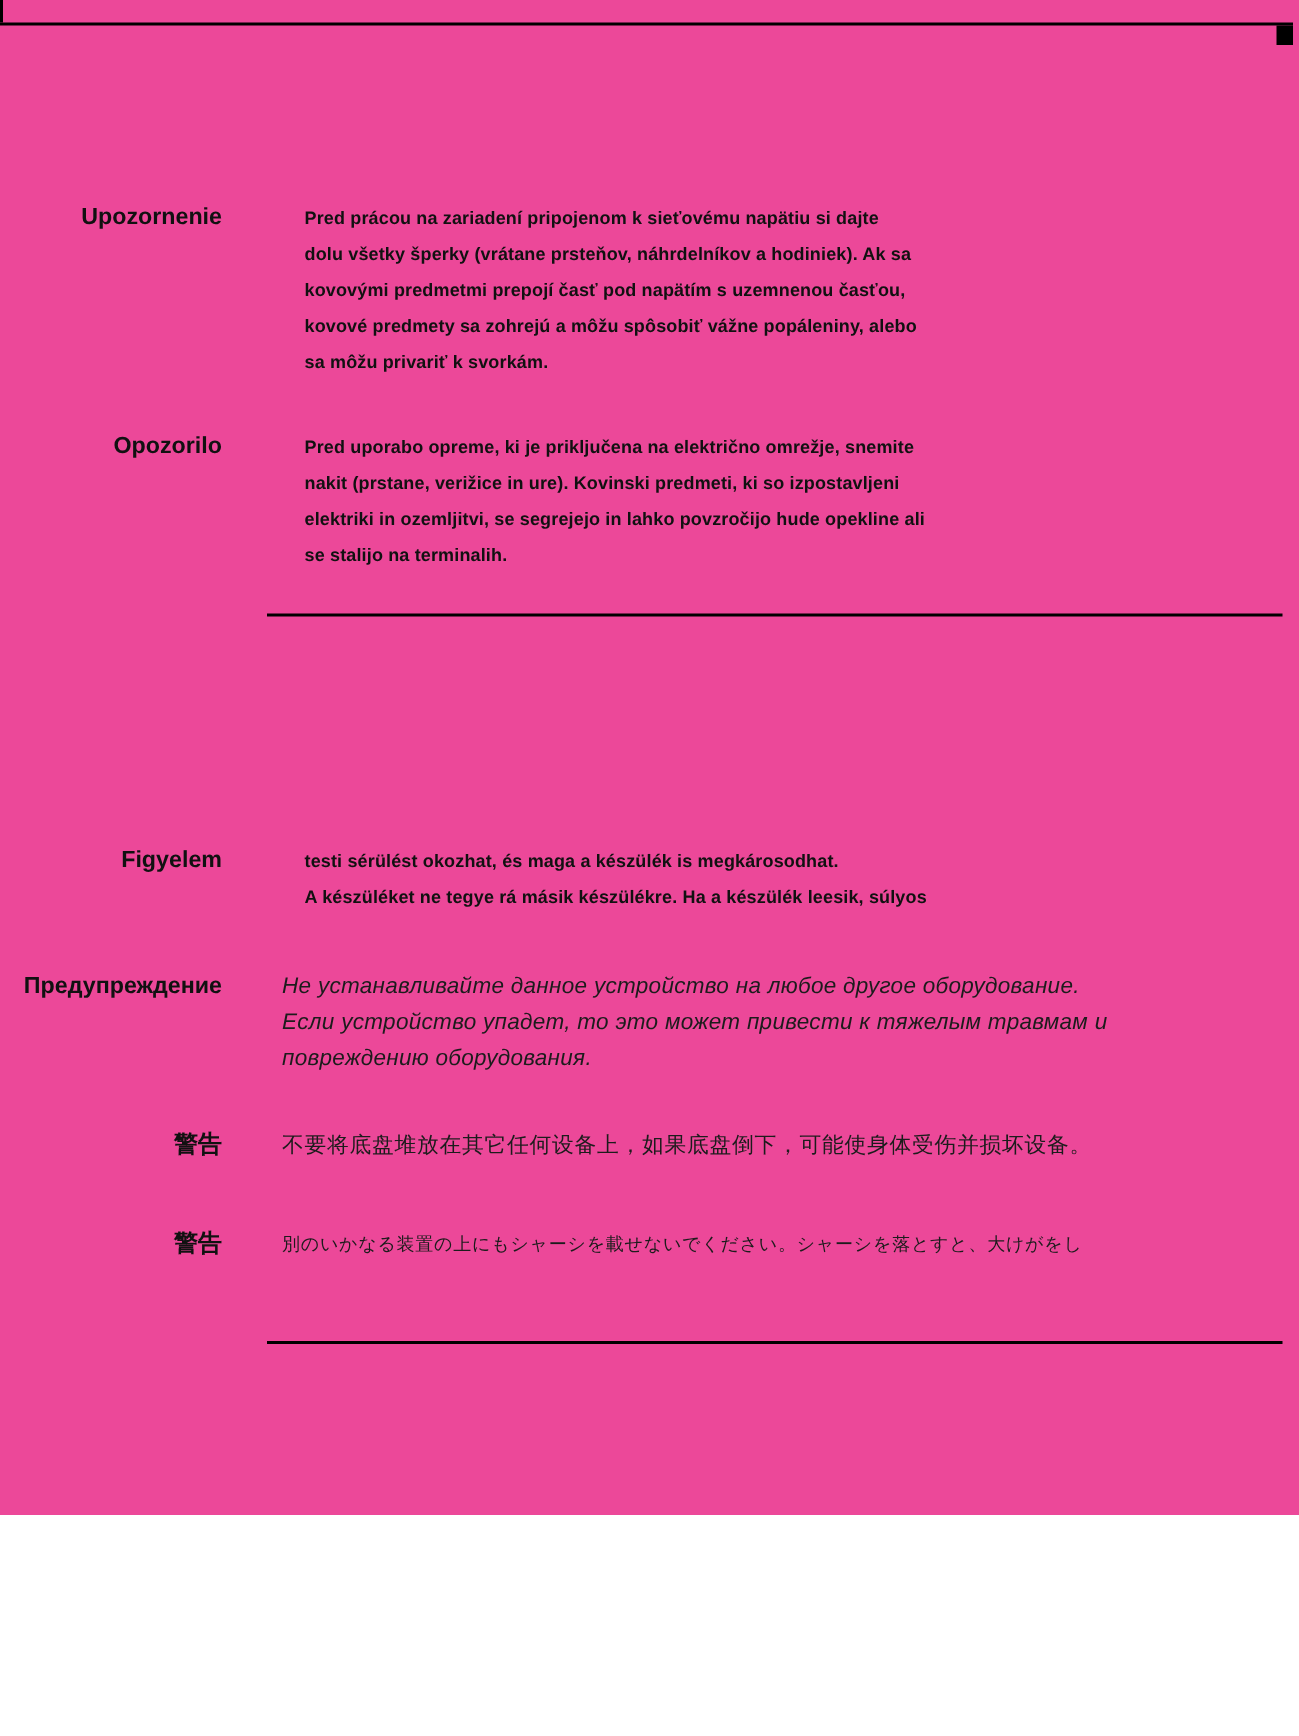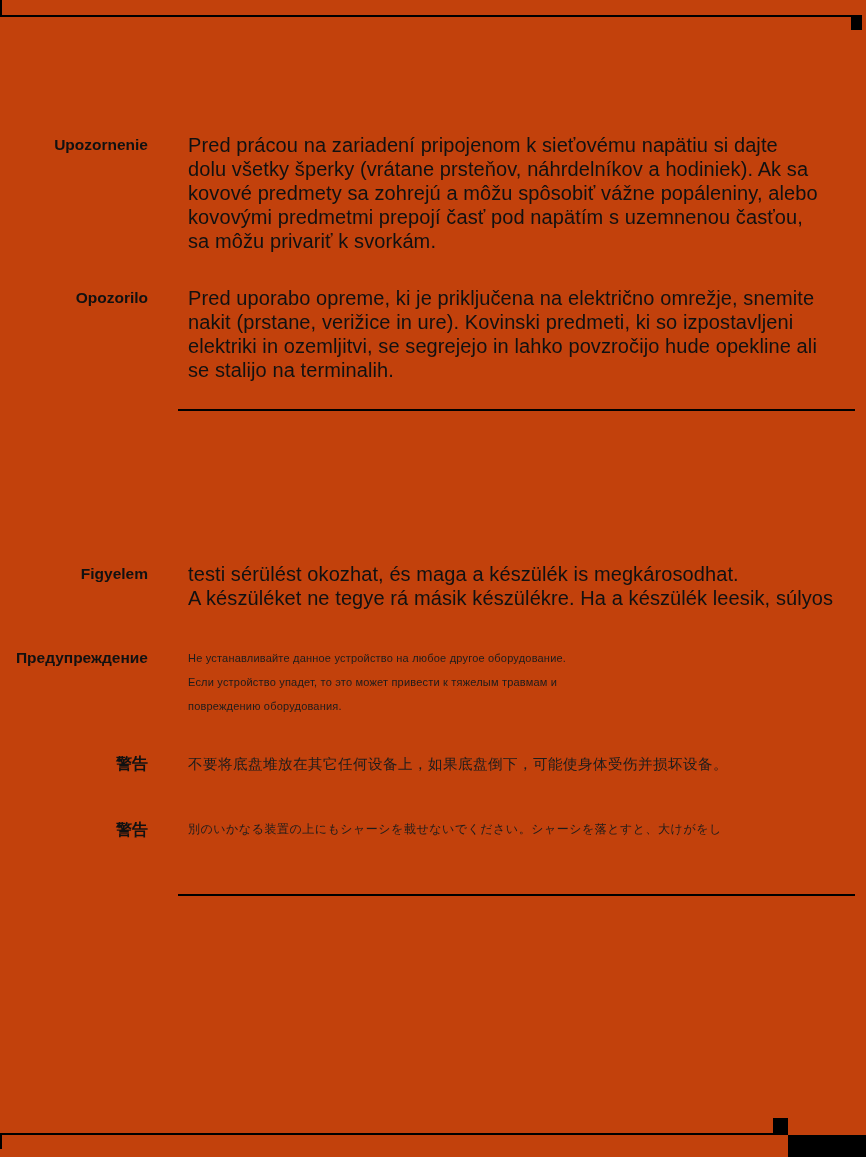--- a/index.html
+++ b/index.html
@@ -1,20 +1,20 @@
 <!DOCTYPE html>
 <html><head>
 <meta charset="utf-8">
 <style>
   html, body { margin: 0; padding: 0; background: #ffffff; }
   .page {
     position: relative;
     width: 866px;
-    height: 1157px;
-    background: #c2410c;
+    height: 1010px;
+    background: #ec4899;
     overflow: hidden;
     font-family: "Liberation Sans", sans-serif;
     color: #111111;
   }
   .abs { position: absolute; }
   .mark { background: #000000; }
 
   
   .warning { position: absolute; left: 0; width: 866px; }
   .wlabel {
@@ -23,22 +23,22 @@
     width: 148px;
     text-align: right;
     font-weight: 700;
     font-size: 15.5px;
     line-height: 24px;
     white-space: nowrap;
   }
   .wbody { position: absolute; left: 188px; top: 0; }
   .wline { white-space: nowrap; }
 
-  .body-bold .wline  { font-weight: 400; font-size: 20px;   line-height: 24px; letter-spacing: 0.1px; }
-  .body-ru   .wline  { font-weight: 400; font-size: 11px; line-height: 24px; letter-spacing: 0.2px; color:#1c1c1c; }
+  .body-bold .wline  { font-weight: 700; font-size: 12px;   line-height: 24px; letter-spacing: 0.1px; margin-left: 15px; }
+  .body-ru   .wline  { font-weight: 400; font-size: 15px; line-height: 24px; letter-spacing: 0.2px; color:#1c1c1c;font-style:italic; }
   .body-zh .wlabel   { font-size: 16px; line-height: 20px; }
   .body-zh   .wline  { font-weight: 400; font-size: 14.5px; line-height: 20px; letter-spacing: 0.5px; color:#1c1c1c;text-align:right; }
   .body-ja .wlabel   { font-size: 16px; line-height: 22px; }
   .body-ja   .wline  { font-weight: 400; font-size: 12px;   line-height: 28px; letter-spacing: 0.5px; color:#1c1c1c; }
 
   .rule { position: absolute; background: #000000; height: 2px; }
 </style>
 </head>
 <body>
 
@@ -46,22 +46,22 @@
 
   <div class="abs mark" style="left:0; top:0; width:2px; height:15px;"></div>
   <div class="abs mark" style="left:0; top:15px; width:862px; height:2px;"></div>
   <div class="abs mark" style="left:851px; top:17px; width:11px; height:13px;"></div>
 
   <div class="warning body-bold" style="top:133px;">
     <div class="wlabel">Upozornenie</div>
     <div class="wbody">
       <div class="wline">Pred prácou na zariadení pripojenom k sieťovému napätiu si dajte</div>
       <div class="wline">dolu všetky šperky (vrátane prsteňov, náhrdelníkov a hodiniek). Ak sa</div>
+      <div class="wline">kovovými predmetmi prepojí časť pod napätím s uzemnenou časťou,</div>
       <div class="wline">kovové predmety sa zohrejú a môžu spôsobiť vážne popáleniny, alebo</div>
-      <div class="wline">kovovými predmetmi prepojí časť pod napätím s uzemnenou časťou,</div>
       <div class="wline">sa môžu privariť k svorkám.</div>
     </div>
   </div>
 
   <div class="warning body-bold" style="top:286px;">
     <div class="wlabel">Opozorilo</div>
     <div class="wbody">
       <div class="wline">Pred uporabo opreme, ki je priključena na električno omrežje, snemite</div>
       <div class="wline">nakit (prstane, verižice in ure). Kovinski predmeti, ki so izpostavljeni</div>
       <div class="wline">elektriki in ozemljitvi, se segrejejo in lahko povzročijo hude opekline ali</div>

